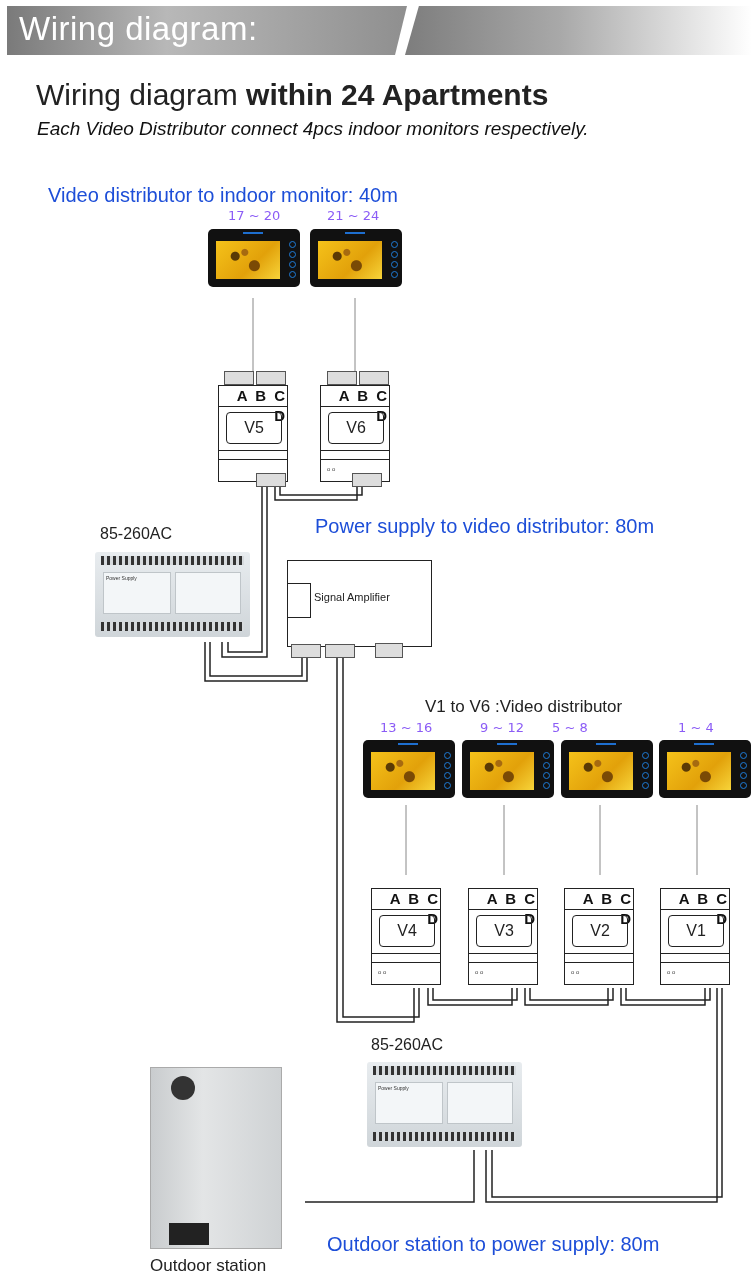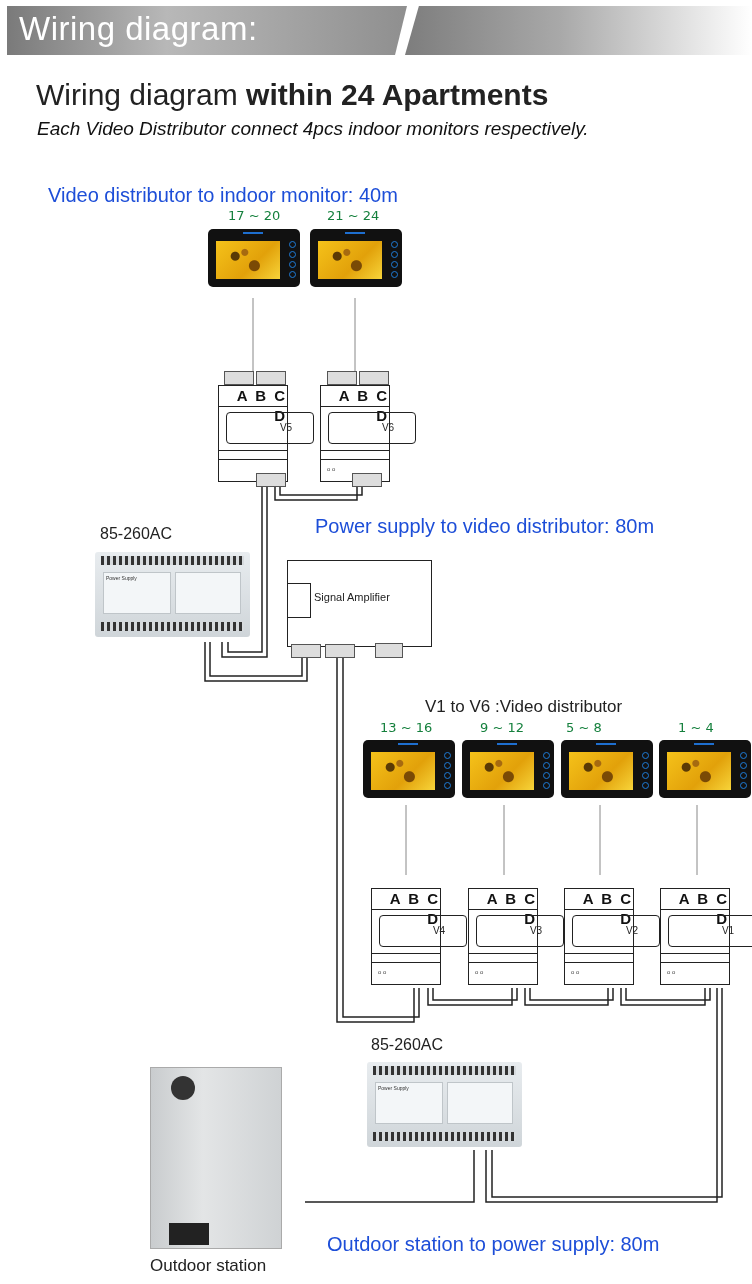--- a/index.html
+++ b/index.html
@@ -10,36 +10,36 @@
     background:linear-gradient(90deg,#7a7a7a 0%,#b8b8b8 40%,#8f8f8f 100%);
     clip-path:polygon(0 0,100% 0,97% 100%,0 100%); }
   .banner-right { position:absolute; left:398px; top:0; width:347px; height:49px;
     background:linear-gradient(90deg,#7d7d7d 0%,#a9a9a9 45%,#ffffff 100%);
     clip-path:polygon(4% 0,100% 0,100% 100%,0 100%); }
   .banner-title { position:absolute; left:12px; top:4px; font-size:33px; color:#fff; letter-spacing:0.5px; }
   .main-title { left:36px; top:78px; font-size:30px; color:#222; }
   .main-title b { font-weight:bold; }
   .subtitle { left:37px; top:118px; font-size:19px; font-style:italic; color:#111; }
   .red { color:#1d4ed8; font-size:20px; }
-  .lbl { font-family:"DejaVu Sans", sans-serif; font-size:13px; color:#15803d; }
+  .lbl { font-family:"DejaVu Sans", sans-serif; font-size:13px; color:#8b5cf6; }
   .lbl2 { font-size:17px; color:#222; }
   .monitor { width:92px; height:58px; background:#111; border-radius:5px; }
   .monitor .screen { position:absolute; left:8px; top:12px; width:64px; height:38px;
     background:radial-gradient(circle at 30% 40%,#5a3a05 0 4px,transparent 5px),
                radial-gradient(circle at 60% 65%,#7a4a05 0 5px,transparent 6px),
                radial-gradient(circle at 45% 30%,#a66a10 0 3px,transparent 4px),
                linear-gradient(135deg,#f5c21a,#e2a10a 60%,#f7d43a); }
   .monitor .btns { position:absolute; right:5px; top:12px; width:6px; }
   .monitor .btns i { display:block; width:5px; height:5px; border:1px solid #1e7bd6; border-radius:50%; margin-bottom:3px; }
   .monitor .brand { position:absolute; left:35px; top:3px; width:20px; height:2px; background:#1e6fd0; }
   .dist { width:70px; height:97px; border:1.5px solid #222; background:#fff; box-sizing:border-box; }
   .dist .abcd { position:absolute; left:0; top:0; width:100%; height:20px; border-bottom:1.5px solid #222;
     font-size:15px; font-weight:bold; color:#111; text-align:right; line-height:20px; letter-spacing:2px; }
   .dist .win { position:absolute; left:7px; top:26px; width:54px; height:30px; border:1.2px solid #222; border-radius:4px;
-    font-size:10px; text-align:center; line-height:30px; color:#222;padding-left:32px; }
+    font-size:16px; text-align:center; line-height:30px; color:#222; }
   .dist .bar { position:absolute; left:0; top:64px; width:100%; height:8px; border-top:1.5px solid #222; border-bottom:1.5px solid #222; }
   .dist .dots { position:absolute; left:6px; top:80px; font-size:6px; color:#444; }
   .term { width:28px; height:12px; border:1px solid #555; background:#ddd; }
   .psu { width:155px; height:85px; background:linear-gradient(#e8ecef,#cfd5d9); border-radius:3px; }
   .psu .fins { position:absolute; left:6px; width:143px; height:9px;
     background:repeating-linear-gradient(90deg,#333 0 3px,#d6dadd 3px 6px); }
   .psu .panel { position:absolute; top:20px; height:42px; background:#f3f6f8; border:1px solid #bfc5c9; font-size:5px; color:#333; padding:2px; box-sizing:border-box; }
   .amp { width:145px; height:87px; border:1.5px solid #222; box-sizing:border-box; background:#fff; }
   .amp .sl { position:absolute; left:-1px; top:22px; width:22px; height:33px; border:1.2px solid #222; }
   .amp .txt { position:absolute; left:26px; top:30px; font-size:11px; color:#222; }
@@ -153,21 +153,21 @@
 <div class="abs amp" style="left:287px;top:560px;">
   <div class="sl"></div>
   <div class="txt">Signal Amplifier</div>
 </div>
 <div class="abs term" style="left:291px;top:644px;"></div>
 <div class="abs term" style="left:325px;top:644px;"></div>
 <div class="abs term" style="left:375px;top:643px;width:26px;height:13px;"></div>
 
 <div class="abs lbl" style="left:380px;top:720px;">13 ~ 16</div>
 <div class="abs lbl" style="left:480px;top:720px;">9 ~ 12</div>
-<div class="abs lbl" style="left:566px;top:720px;">5 ~ 8</div>
+<div class="abs lbl" style="left:552px;top:720px;">5 ~ 8</div>
 <div class="abs lbl" style="left:678px;top:720px;">1 ~ 4</div>
 <div class="abs monitor" style="left:363px;top:740px;">
     <span class="brand"></span>
     <div class="screen"></div>
     <div class="btns">
       <i></i>
       <i></i>
       <i></i>
       <i></i>
     </div>

